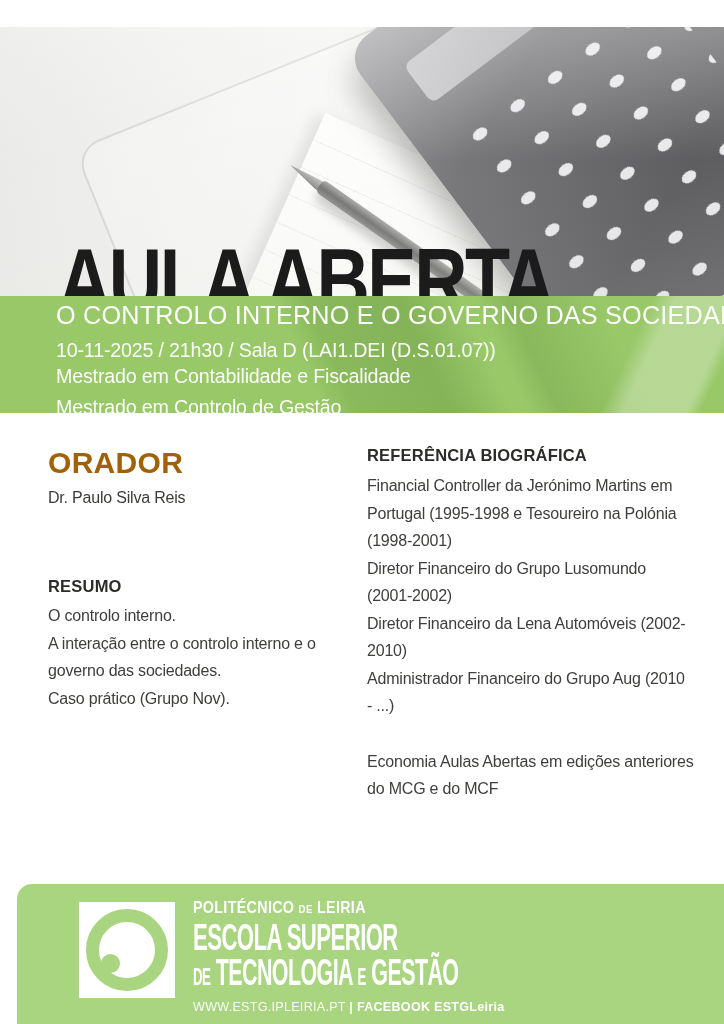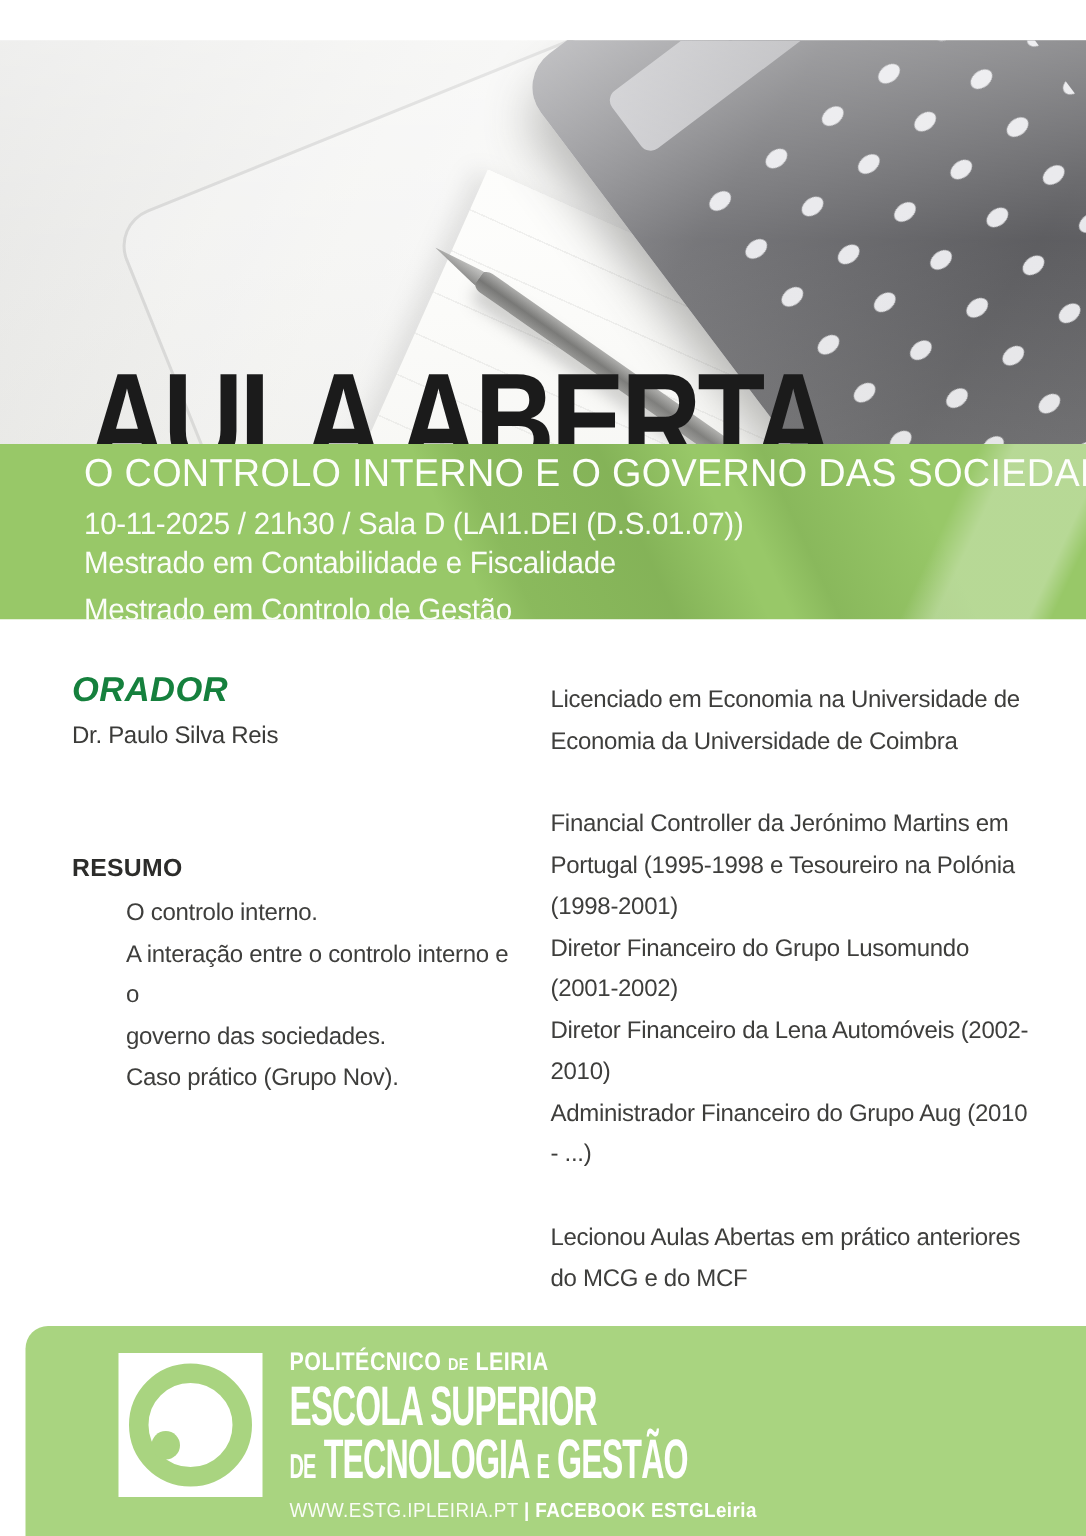--- a/index.html
+++ b/index.html
@@ -64,26 +64,26 @@
         transform:scaleX(.97);transform-origin:left center;white-space:nowrap;}
   .band-meta{font-size:20.5px;letter-spacing:-.2px;color:rgba(255,255,255,.96);
         transform:scaleX(.96);transform-origin:left center;white-space:nowrap;}
   .band-meta.first{margin-top:7px;}
   .band-meta.second{margin-top:2px;}
   .band-meta.third{margin-top:7px;}
 
   
   .content{position:absolute;left:0;top:413px;width:724px;height:471px;background:#fff;}
   .col-left{position:absolute;left:48px;top:33px;width:300px;}
-  .speaker-heading{font-size:23px;font-weight:700;color:#15803d;letter-spacing:.3px;font-style:italic;}
+  .speaker-heading{font-size:30px;font-weight:700;color:#a16207;letter-spacing:.3px;}
   .speaker-name{font-size:16px;color:#3b3b39;margin-top:9px;letter-spacing:-.2px;}
   .sub-heading{font-size:16.5px;font-weight:700;color:#2c2c2a;letter-spacing:.2px;}
   .col-left .sub-heading{margin-top:70px;}
   .pre{white-space:pre-line;font-size:16px;line-height:27.5px;color:var(--body-text);letter-spacing:-.2px;}
-  .col-left .pre{margin-top:6px;margin-left:36px;}
+  .col-left .pre{margin-top:6px;}
   .col-right{position:absolute;left:367px;top:33px;width:335px;}
   .col-right .pre{margin-top:7px;}
   .col-right .pre + .pre{margin-top:28px;}
 
   
   .footer{position:absolute;left:17px;top:884px;width:724px;height:171px;background:var(--footer-green);border-radius:15px;}
   .logo{position:absolute;left:62px;top:18px;width:96px;height:96px;background:#fff;}
   .logo-ring{position:absolute;left:7px;top:7px;width:82px;height:82px;border-radius:50%;
         border:13px solid var(--footer-green);}
   .logo-pupil{position:absolute;left:22px;top:52px;width:19px;height:19px;border-radius:50%;
@@ -135,32 +135,31 @@
     <div class="col-left">
       <h3 class="speaker-heading">ORADOR</h3>
       <p class="speaker-name">Dr. Paulo Silva Reis</p>
       <h4 class="sub-heading">RESUMO</h4>
       <p class="pre">O controlo interno.
 A interação entre o controlo interno e o
 governo das sociedades.
 Caso prático (Grupo Nov).</p>
     </div>
     <div class="col-right">
-      <p class="pre">Licenciado em Economia na Universidade de
-Economia da Universidade de Coimbra</p>
+      <h4 class="sub-heading">REFERÊNCIA BIOGRÁFICA</h4>
       <p class="pre">Financial Controller da Jerónimo Martins em
 Portugal (1995-1998 e Tesoureiro na Polónia
 (1998-2001)
 Diretor Financeiro do Grupo Lusomundo
 (2001-2002)
 Diretor Financeiro da Lena Automóveis (2002-
 2010)
 Administrador Financeiro do Grupo Aug (2010
 - ...)</p>
-      <p class="pre">Lecionou Aulas Abertas em prático anteriores
+      <p class="pre">Economia Aulas Abertas em edições anteriores
 do MCG e do MCF</p>
     </div>
   </main>
 
   <footer class="footer">
     <div class="logo">
       <div class="logo-ring"></div>
       <div class="logo-pupil"></div>
     </div>
     <div class="inst">

